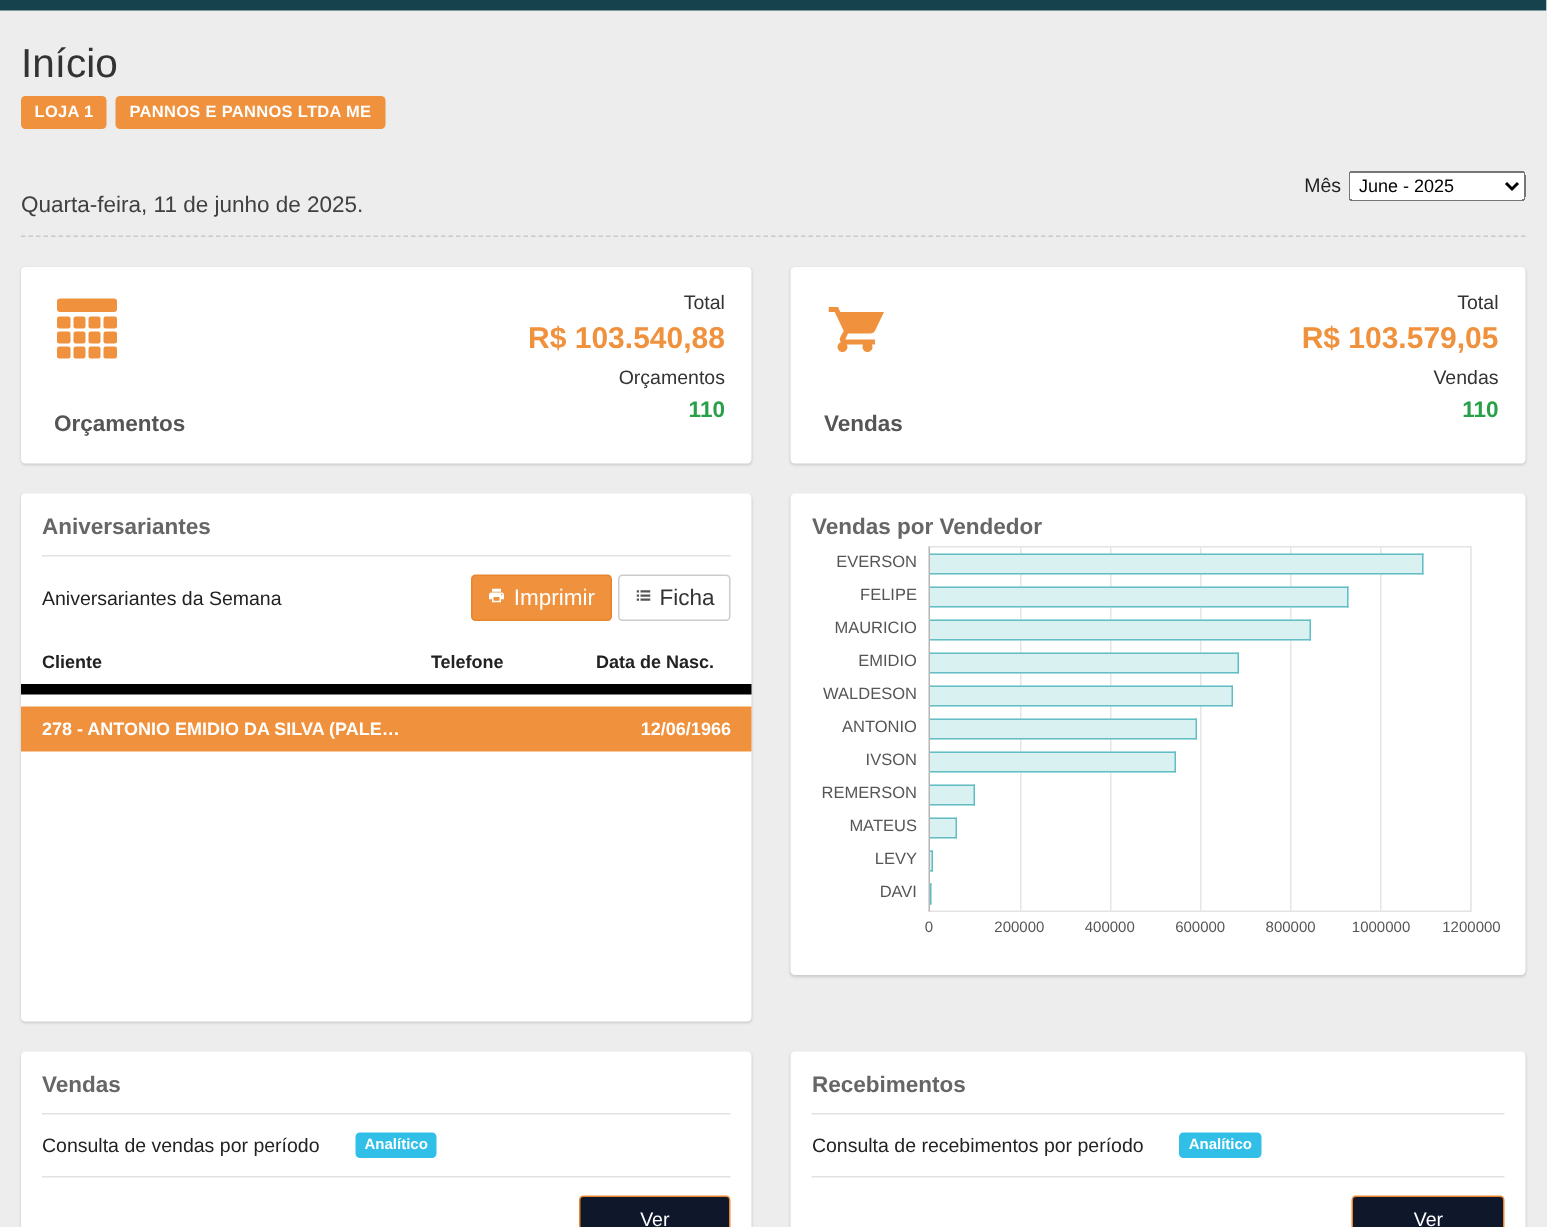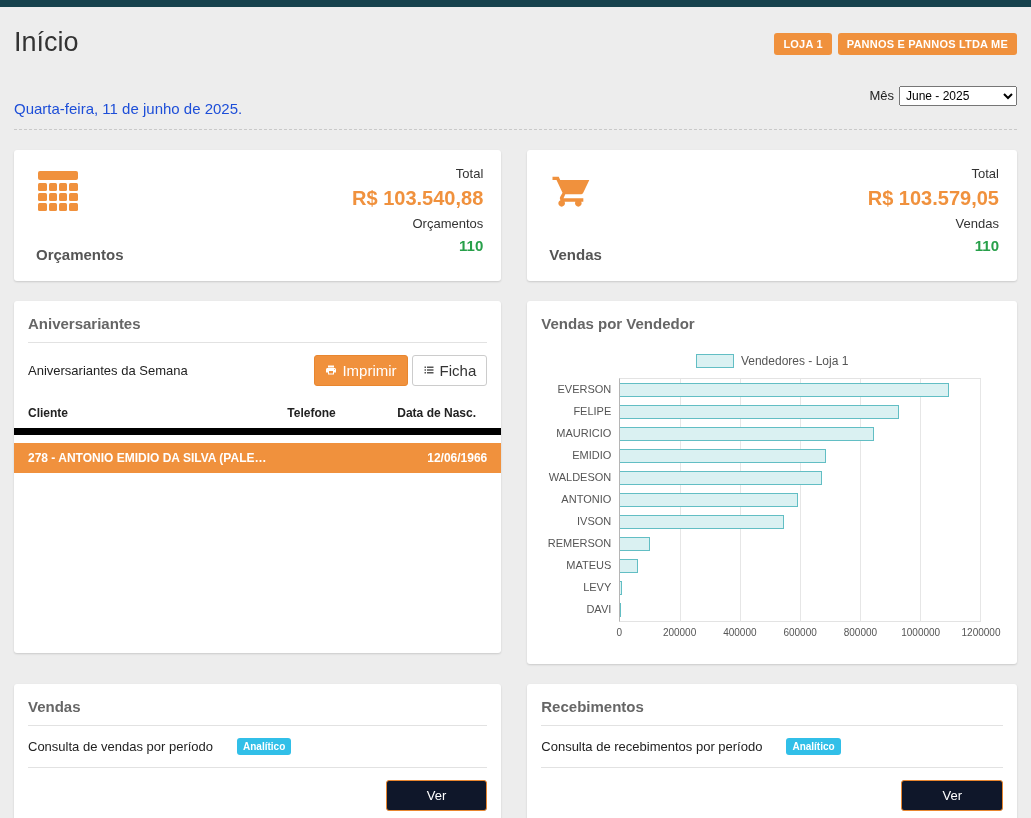--- a/index.html
+++ b/index.html
@@ -7,29 +7,29 @@
   body {
     font-family:"Liberation Sans", sans-serif;
     background:#ededed;
     color:#333;
     overflow:hidden;
   }
   .topbar { height:7px; background:#16424d; width:100%; }
   .page { padding:12px 14px 14px 14px; }
 
   
-  .header-row { display:flex; justify-content:space-between; align-items:flex-start; margin-top:8px; }
+  .header-row { display:flex; justify-content:space-between; align-items:flex-start; margin-top:8px;flex-direction:column; }
   .page-title { font-size:27px; font-weight:400; color:#333; }
   .badges { display:flex; gap:6px; margin-top:6px; }
   .badge-orange {
     background:#f0913d; color:#fff; font-size:11px; font-weight:bold;
     padding:5px 9px; border-radius:3px; letter-spacing:.2px; cursor:pointer;
   }
   .date-row { display:flex; justify-content:space-between; align-items:center; margin-top:16px; padding-bottom:12px; border-bottom:1px dashed #c9c9c9; }
-  .date-text { font-size:15px; color:#1d4ed8;margin-top:26px; }
+  .date-text { font-size:15px; color:#404040;margin-top:26px; }
   .month-wrap { display:flex; align-items:center; gap:5px; font-size:13px; color:#222; }
   .month-wrap select { font-size:12px; padding:1px 2px; min-width:118px; font-family:"Liberation Sans",sans-serif; }
 
   
   .grid-2 { display:grid; grid-template-columns:1fr 1.005fr; gap:26px; align-items:start; margin-top:20px; }
   .card {
     background:#fff; border-radius:3px;
     box-shadow:0 1px 2px rgba(0,0,0,.15);
     padding:14px;
   }
@@ -201,24 +201,20 @@
         <span class="th-data">Data de Nasc.</span>
       </div>
       <div class="aniv-row">
         <span>278 - ANTONIO EMIDIO DA SILVA (PALE…</span>
         <span>12/06/1966</span>
       </div>
     </div>
 
     <div class="card chart-card">
       <div class="card-title">Vendas por Vendedor</div>
-      <div class="legend">
-        <span class="legend-swatch"></span>
-        <span class="legend-text">Vendedores - Loja 1</span>
-      </div>
       <div class="chart-wrap">
         <div class="chart-labels">
             <div class="clabel">EVERSON</div>
             <div class="clabel">FELIPE</div>
             <div class="clabel">MAURICIO</div>
             <div class="clabel">EMIDIO</div>
             <div class="clabel">WALDESON</div>
             <div class="clabel">ANTONIO</div>
             <div class="clabel">IVSON</div>
             <div class="clabel">REMERSON</div>

